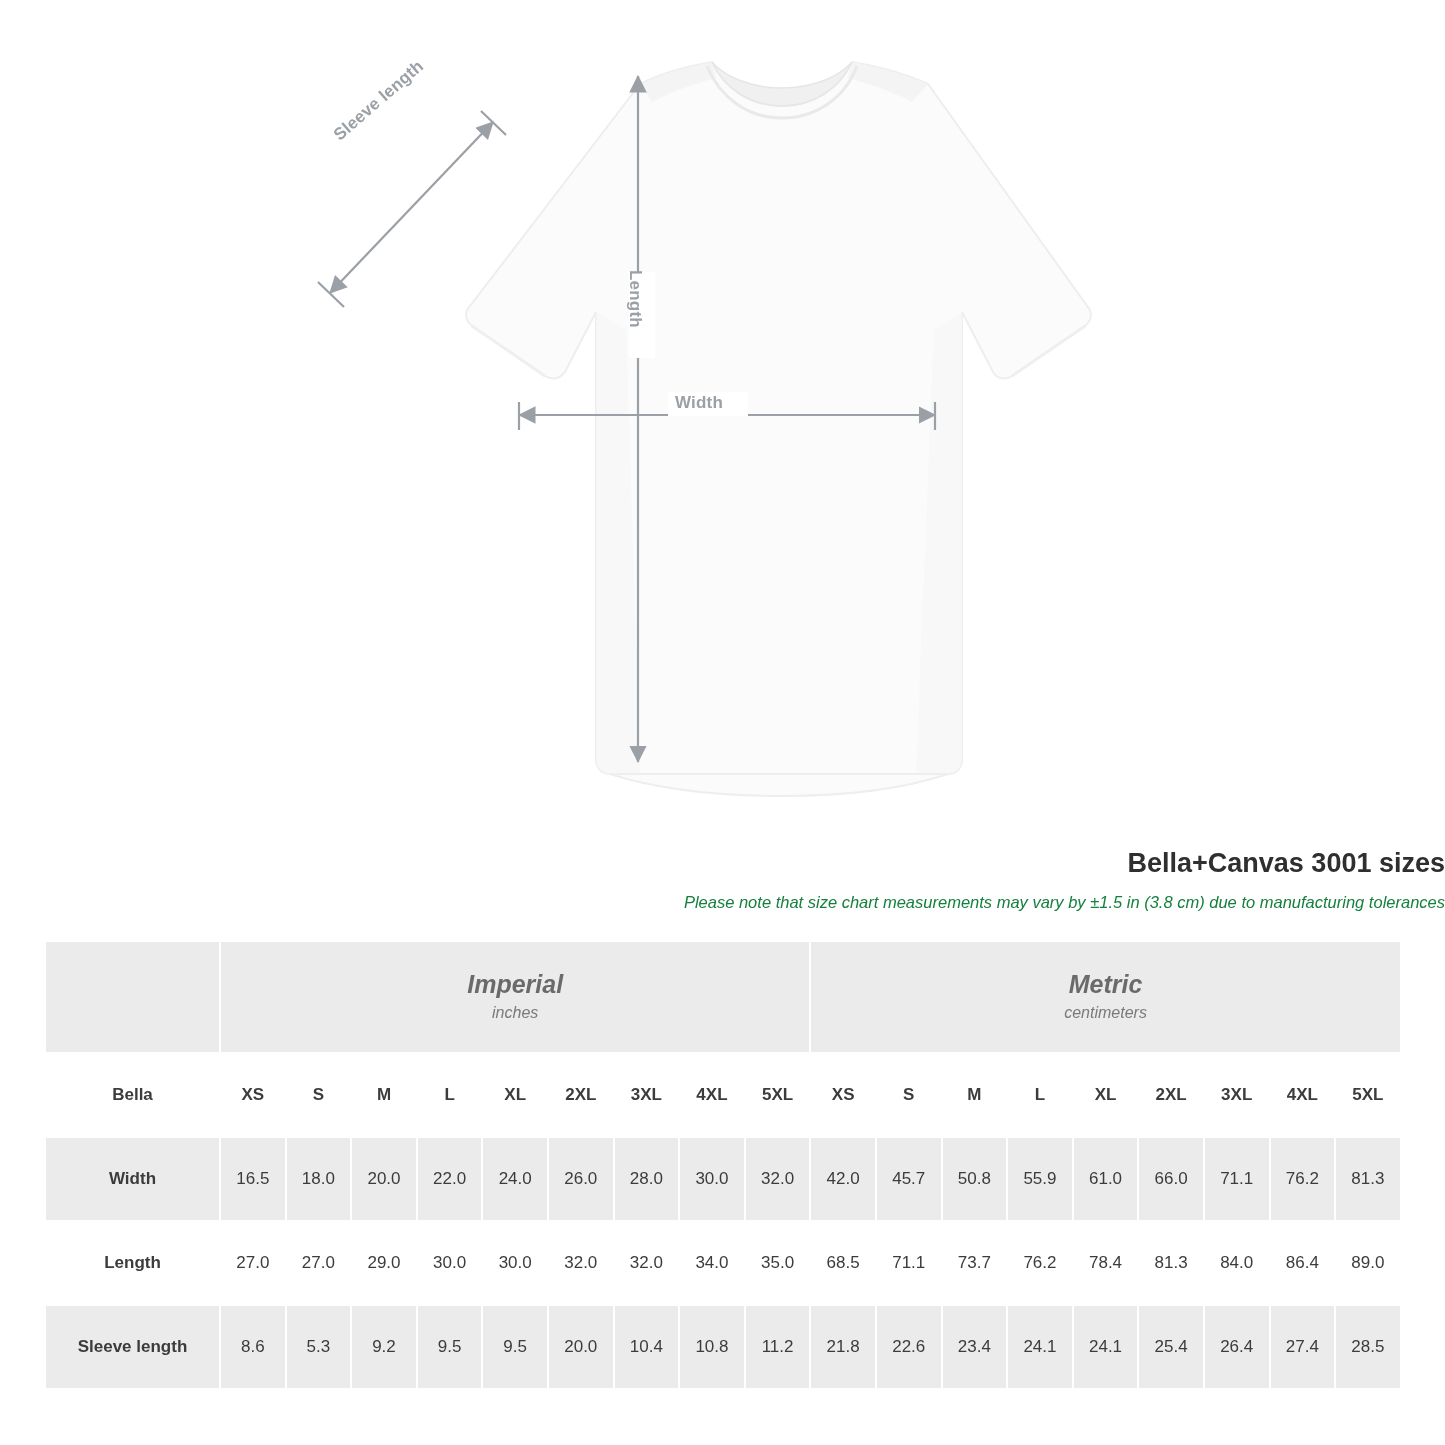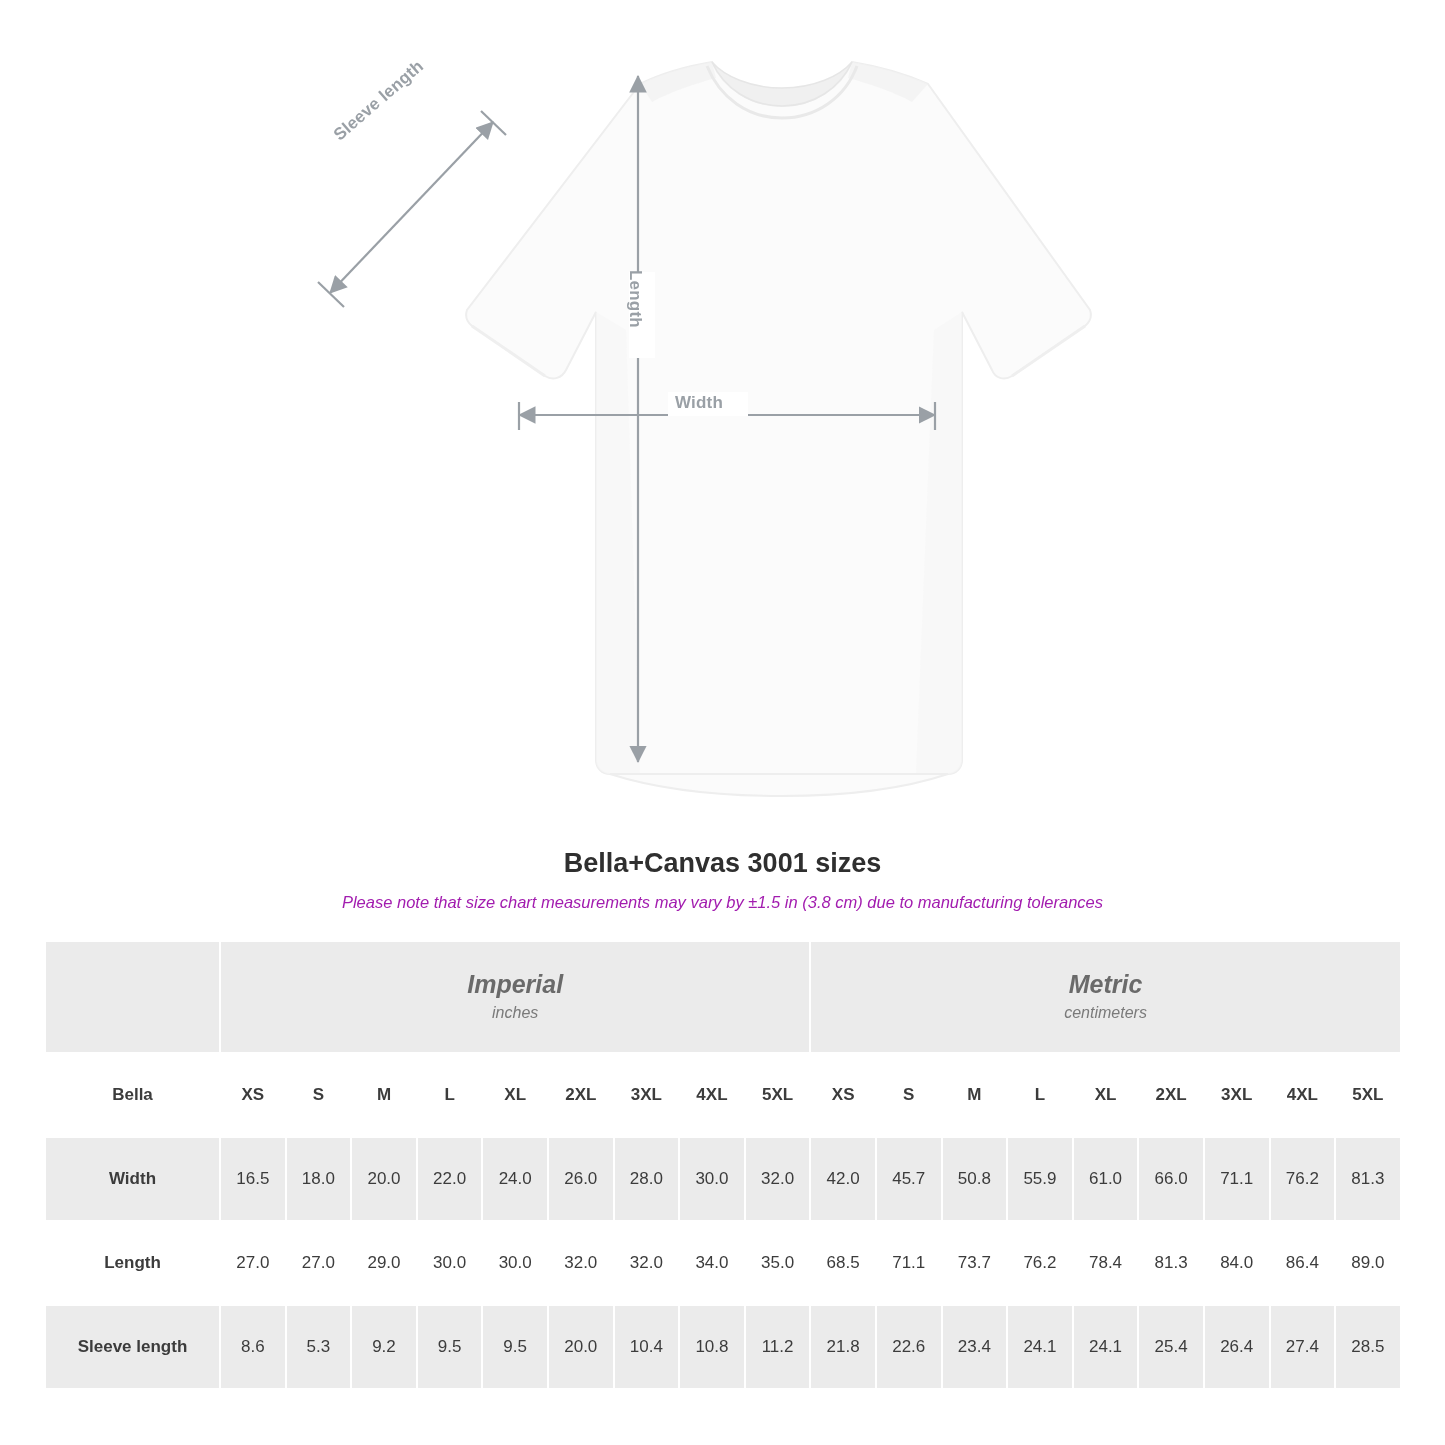--- a/index.html
+++ b/index.html
@@ -48,33 +48,33 @@
     transform: rotate(90deg);
     transform-origin: left top;
   }
   .label-width {
     left: 675px;
     top: 393px;
   }
 
   
   .title-block {
-    text-align: center;
+    text-align: right;
     margin-top: 18px;
   }
   .chart-title {
     font-size: 27px;
     font-weight: bold;
     color: #2f2f2f;
     margin: 0 0 14px 0;
   }
   .chart-note {
     font-size: 16.5px;
     font-style: italic;
-    color: #a21caf;
+    color: #15803d;
     margin: 0;
   }
 
   
   .table-wrap {
     margin: 28px 44px 0 44px;
   }
   table.size-table {
     border-collapse: collapse;
     width: 1357px;

